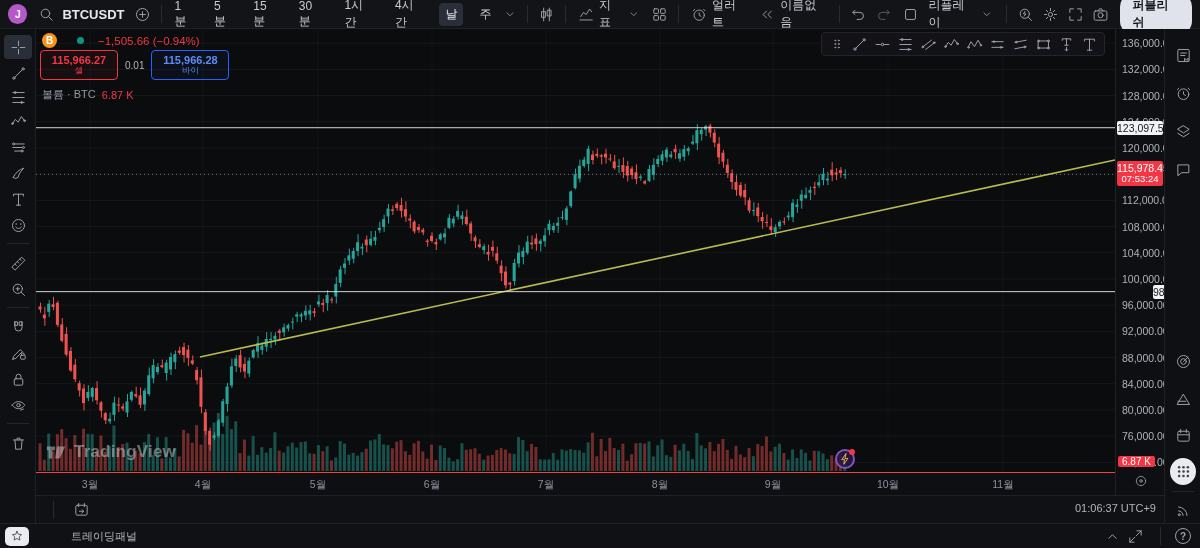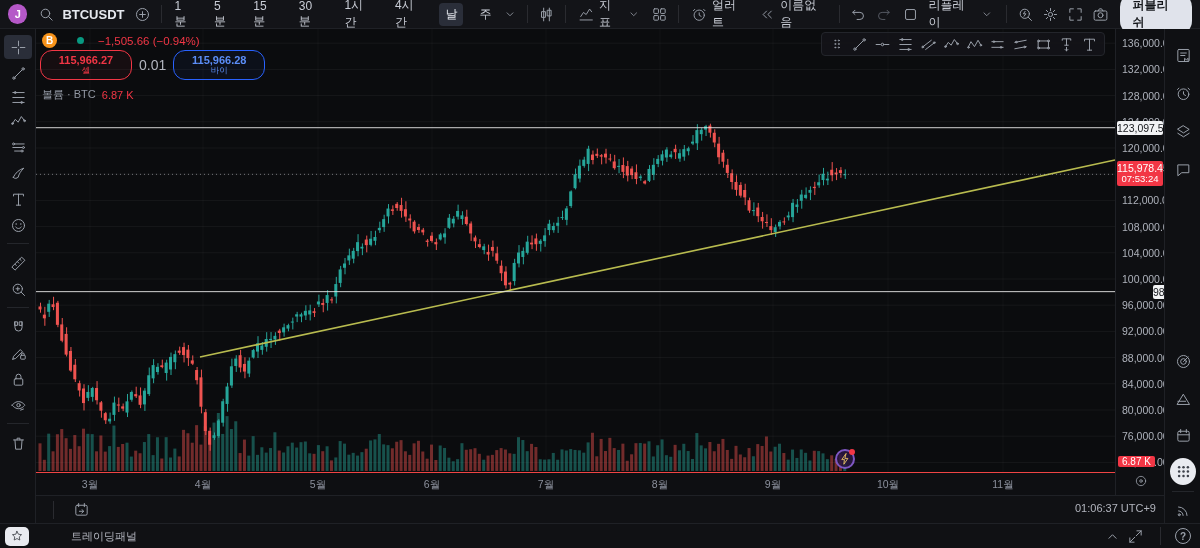--- a/index.html
+++ b/index.html
@@ -38,26 +38,26 @@
   #legend{left:6px;top:4px;display:flex;align-items:center;gap:6px;font-size:11.5px;white-space:nowrap;}
   .coin{width:15px;height:15px;border-radius:50%;background:#f7931a;color:#fff;font-size:10px;font-weight:bold;
     display:flex;align-items:center;justify-content:center;}
   .legend-title{color:#dde1e7;font-size:12.5px;font-weight:bold;}
   .statusdot{width:7px;height:7px;border-radius:50%;margin:0 8px 0 14px;}
   .ohlc-item{margin-right:7px;}
   .ohlc-item .lbl{color:#c5c9d1;}
   .ohlc-item .val{color:#f23645;}
   .chg{color:#f23645;}
   #orders{left:4px;top:21px;display:flex;align-items:center;}
-  .obox{width:92px;height:30px;border-radius:12px;display:flex;flex-direction:column;align-items:center;justify-content:center;line-height:1.1;cursor:pointer;}
+  .obox{width:78px;height:30px;border-radius:4px;display:flex;flex-direction:column;align-items:center;justify-content:center;line-height:1.1;cursor:pointer;}
   .obox .p{font-size:11px;font-weight:bold;}
   .obox .l{font-size:8.5px;}
   .sell{border:1px solid #f23645;color:#f23645;background:rgba(242,54,69,0.05);}
   .buy{border:1px solid #2962ff;color:#5b8df6;background:rgba(41,98,255,0.05);}
-  .spread{color:#b2b5be;font-size:14px;margin:0 7px;}
+  .spread{color:#b2b5be;font-size:10px;margin:0 7px;}
   #volrow{left:6px;top:58px;font-size:11px;display:flex;gap:6px;align-items:center;}
   #volrow .vl{color:#9298a3;}
   #volrow .vv{color:#f23645;}
   #drawbar{right:10px;top:3px;height:24px;display:flex;align-items:center;background:rgba(19,20,24,0.92);
     border:1px solid #23252b;border-radius:4px;padding:0 3px;}
   .dtool{width:23px;height:22px;display:flex;align-items:center;justify-content:center;border-radius:3px;cursor:pointer;}
   #watermark{left:9px;top:412px;display:flex;align-items:center;gap:7px;opacity:0.42;}
   #watermark .wm{color:#eceff4;font-size:17px;font-weight:bold;letter-spacing:0.2px;}
   #livebadge{left:799px;top:420px;width:20px;height:20px;border-radius:50%;border:2px solid #7e57c2;
     background:rgba(42,24,66,0.85);display:flex;align-items:center;justify-content:center;}
@@ -1177,20 +1177,27 @@
           <use href="#s-textanchor"></use>
         </svg>
       </span>
     <span class="dtool">
         <svg class="ic">
           <use href="#s-text"></use>
         </svg>
       </span>
   </div>
 
+  <div id="watermark" class="abs">
+    <svg width="22" height="22" viewBox="0 0 24 24">
+      <path d="M2 6h9v4H8v9H4v-9H2zM13 6h9l-6 13h-5z" fill="#eceff4"></path>
+      <circle cx="15" cy="8" r="2" fill="#eceff4"></circle>
+    </svg>
+    <span class="wm">TradingView</span>
+  </div>
 
   <div id="livebadge" class="abs">
     <svg class="ic sm" style="stroke:#ffcf66">
         <use href="#s-bolt"></use>
       </svg>
     <span class="dot"></span>
   </div>
 </div>
 
 <div id="pricescale" class="abs">

